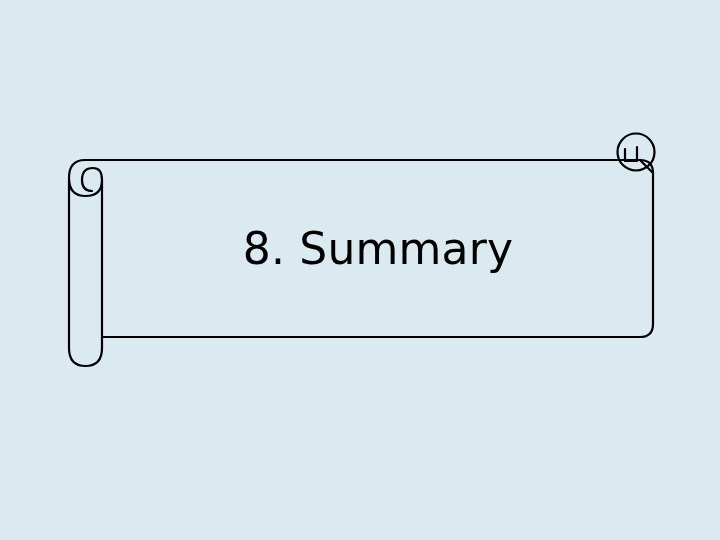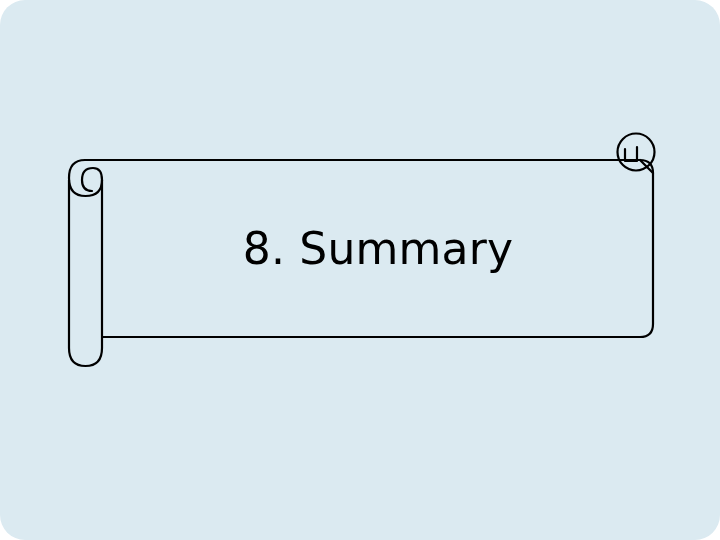--- a/index.html
+++ b/index.html
@@ -10,21 +10,20 @@
     width: 720px;
     height: 540px;
     overflow: hidden;
     font-family: "DejaVu Sans", sans-serif;
   }
   #slide {
     position: relative;
     width: 720px;
     height: 540px;
     background: #dbeaf1;
-    border-radius: 25px;
   }
   #banner-svg {
     position: absolute;
     left: 0;
     top: 0;
     width: 720px;
     height: 540px;
     display: block;
   }
   .scroll-stroke {

